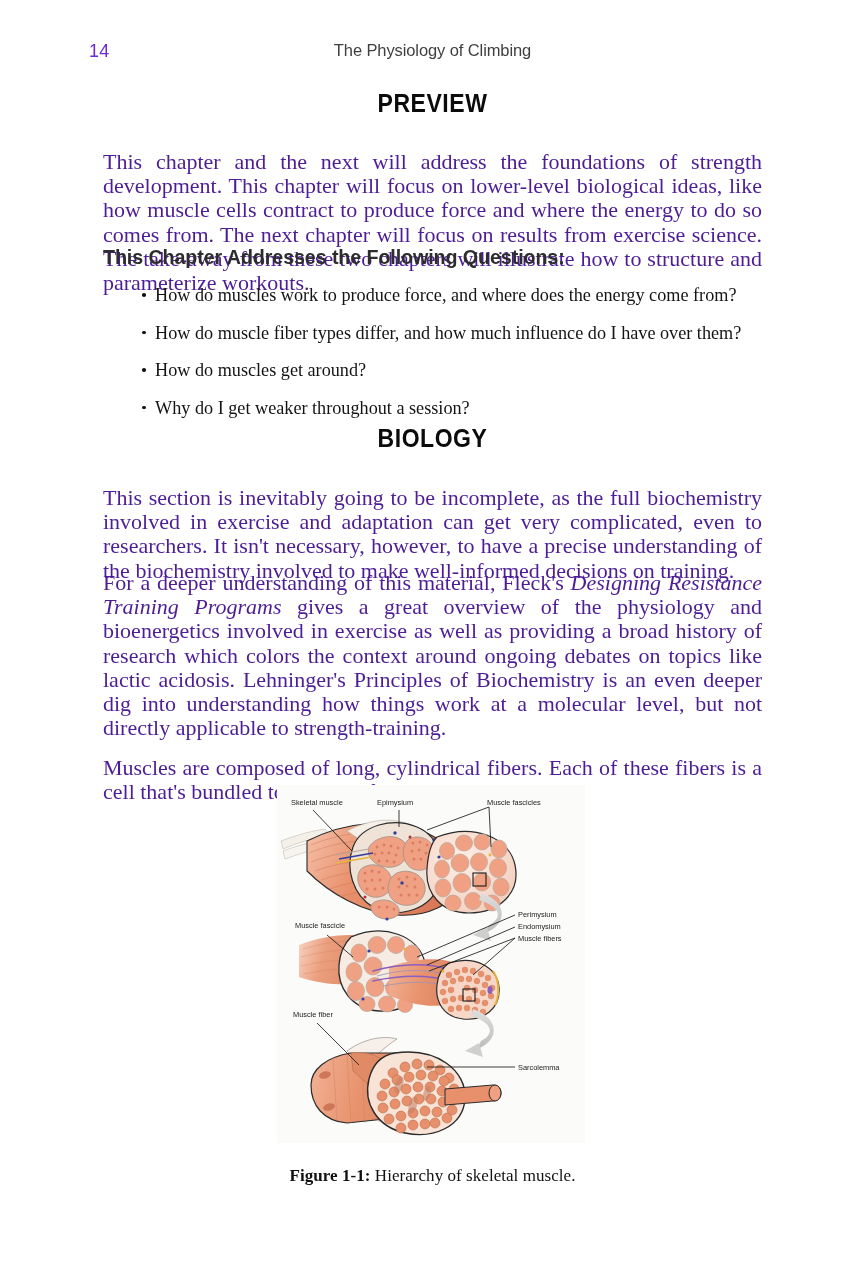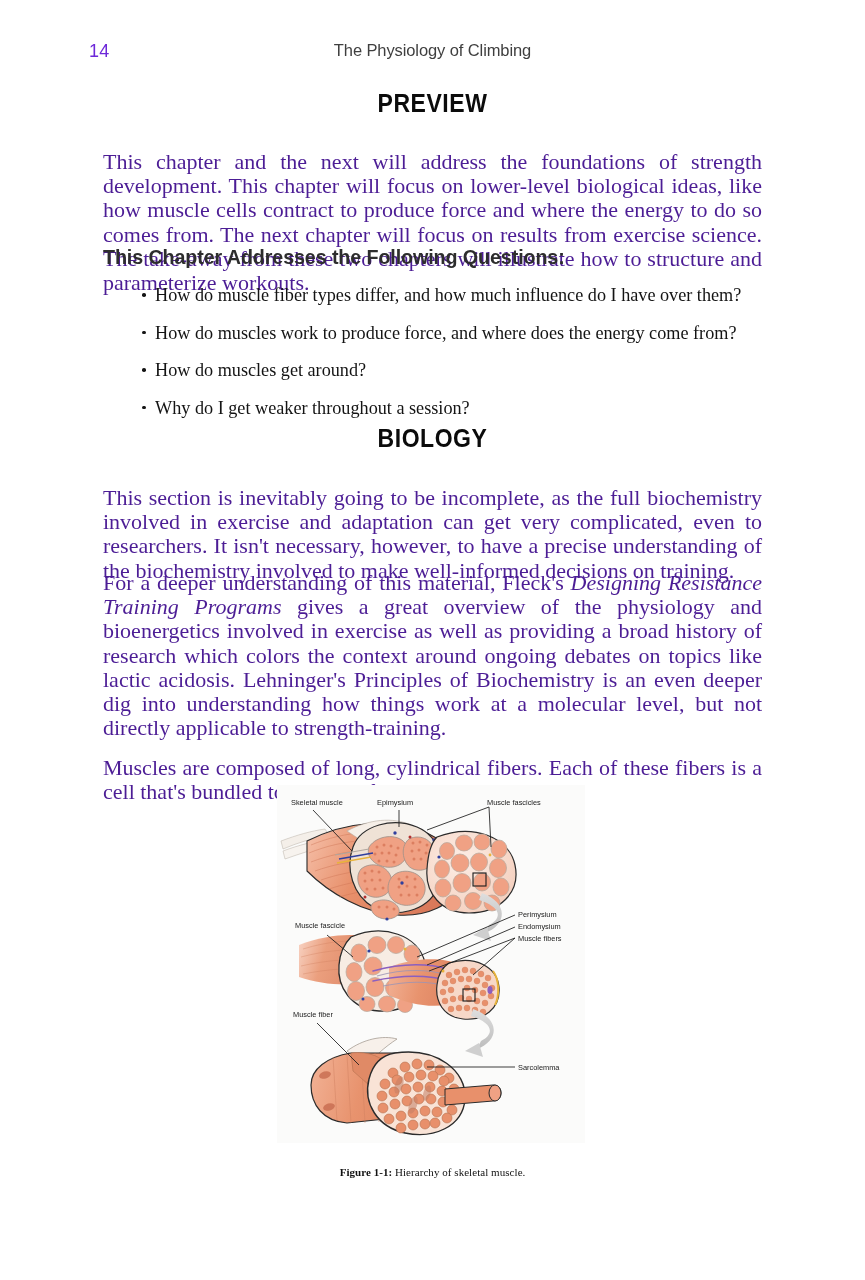--- a/index.html
+++ b/index.html
@@ -125,21 +125,21 @@
     background: #bef264;
   }
   .fig-svg { display: block; width: 308px; height: 358px; }
 
   .fig-caption {
     position: absolute;
     left: 87px;
     width: 691px;
     top: 1166px;
     text-align: center;
-    font-size: 11px;
+    font-size: 17px;
     color: #111;
     letter-spacing: 0.05px;
   }
   .fig-caption b { font-weight: bold; }
 </style>
 </head>
 <body>
 
 <div class="page">
 
@@ -155,22 +155,22 @@
   <div class="col" style="top:134px;">
     <p class="body">This chapter and the next will address the foundations of strength development. This chapter will focus on lower-level biological ideas, like how muscle cells contract to produce force and where the energy to do so comes from. The next chapter will focus on results from exercise science. The take-away from these two chapters will illustrate how to structure and parameterize workouts.</p>
   </div>
 
   <div class="col" style="top:245px; left:103px; width:675px;">
     <h2 class="sub-head">This Chapter Addresses the Following Questions:</h2>
   </div>
 
   <div class="col" style="top:283px;">
     <ul class="qlist">
+      <li>How do muscles work to produce force, and where does the energy come from?</li>
       <li>How do muscle fiber types differ, and how much influence do I have over them?</li>
-      <li>How do muscles work to produce force, and where does the energy come from?</li>
       <li>How do muscles get around?</li>
       <li>Why do I get weaker throughout a session?</li>
     </ul>
   </div>
 
   <div class="col" style="top:424px;">
     <h1 class="chap-head">BIOLOGY</h1>
   </div>
 
   <div class="col" style="top:470px;">

